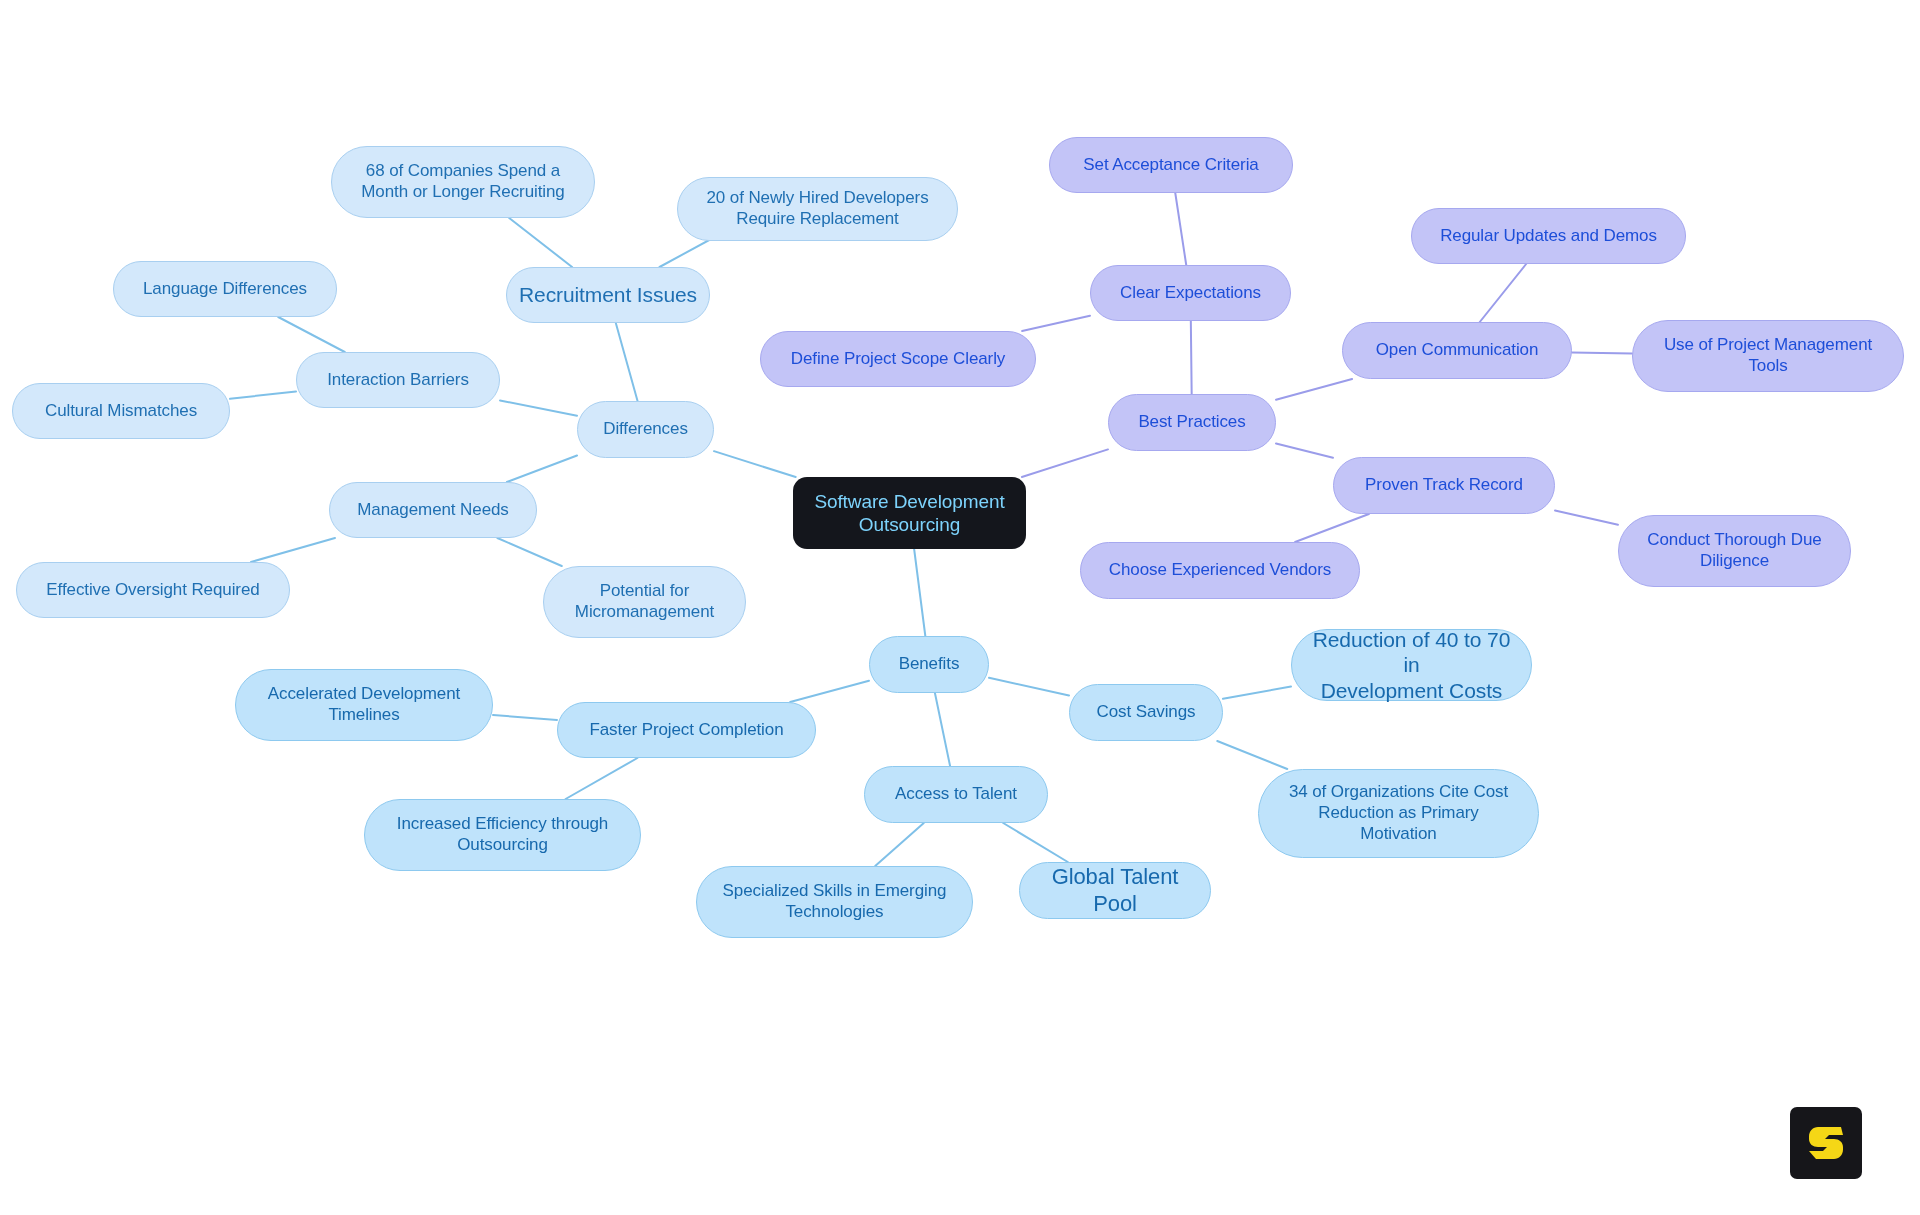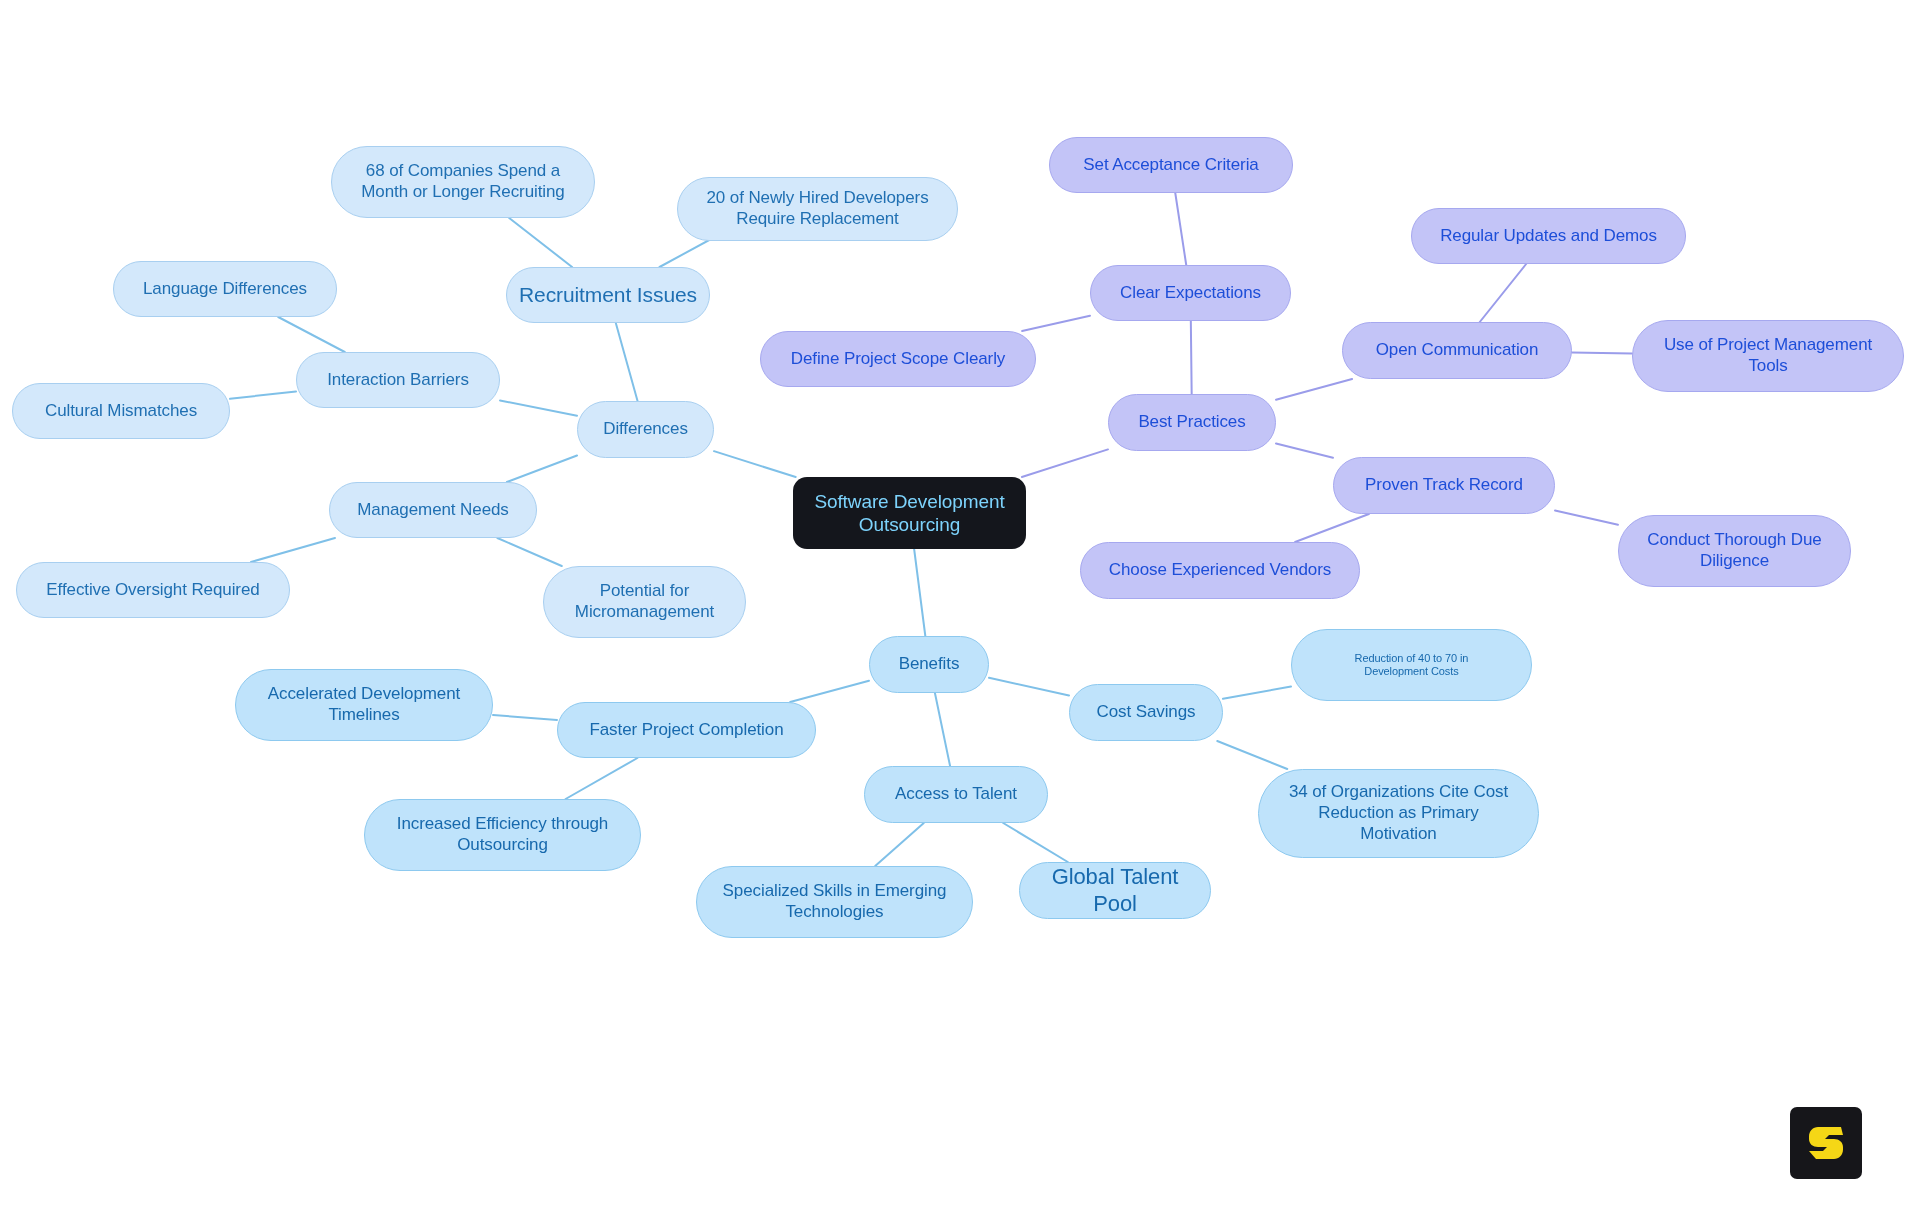--- a/index.html
+++ b/index.html
@@ -139,21 +139,21 @@
       <div class="node purple" style="left: 1080px; top: 542px; width: 280px; height: 57px; font-size: 17px;">Choose Experienced Vendors</div>
       <div class="node purple" style="left: 1618px; top: 515px; width: 233px; height: 72px; font-size: 17px;">Conduct Thorough Due
 Diligence</div>
       <div class="node blue" style="left: 869px; top: 636px; width: 120px; height: 57px; font-size: 17px;">Benefits</div>
       <div class="node blue" style="left: 557px; top: 702px; width: 259px; height: 56px; font-size: 17px;">Faster Project Completion</div>
       <div class="node blue" style="left: 235px; top: 669px; width: 258px; height: 72px; font-size: 17px;">Accelerated Development
 Timelines</div>
       <div class="node blue" style="left: 364px; top: 799px; width: 277px; height: 72px; font-size: 17px;">Increased Efficiency through
 Outsourcing</div>
       <div class="node blue" style="left: 1069px; top: 684px; width: 154px; height: 57px; font-size: 17px;">Cost Savings</div>
-      <div class="node blue" style="left: 1291px; top: 629px; width: 241px; height: 72px; font-size: 11px;">Reduction of 40 to 70 in
+      <div class="node blue" style="left: 1291px; top: 629px; width: 241px; height: 72px; font-size: 21px;">Reduction of 40 to 70 in
 Development Costs</div>
       <div class="node blue" style="left: 1258px; top: 769px; width: 281px; height: 89px; font-size: 17px;">34 of Organizations Cite Cost
 Reduction as Primary
 Motivation</div>
       <div class="node blue" style="left: 864px; top: 766px; width: 184px; height: 57px; font-size: 17px;">Access to Talent</div>
       <div class="node blue" style="left: 696px; top: 866px; width: 277px; height: 72px; font-size: 17px;">Specialized Skills in Emerging
 Technologies</div>
       <div class="node blue" style="left: 1019px; top: 862px; width: 192px; height: 57px; font-size: 22px;">Global Talent Pool</div>
     </div>
 

